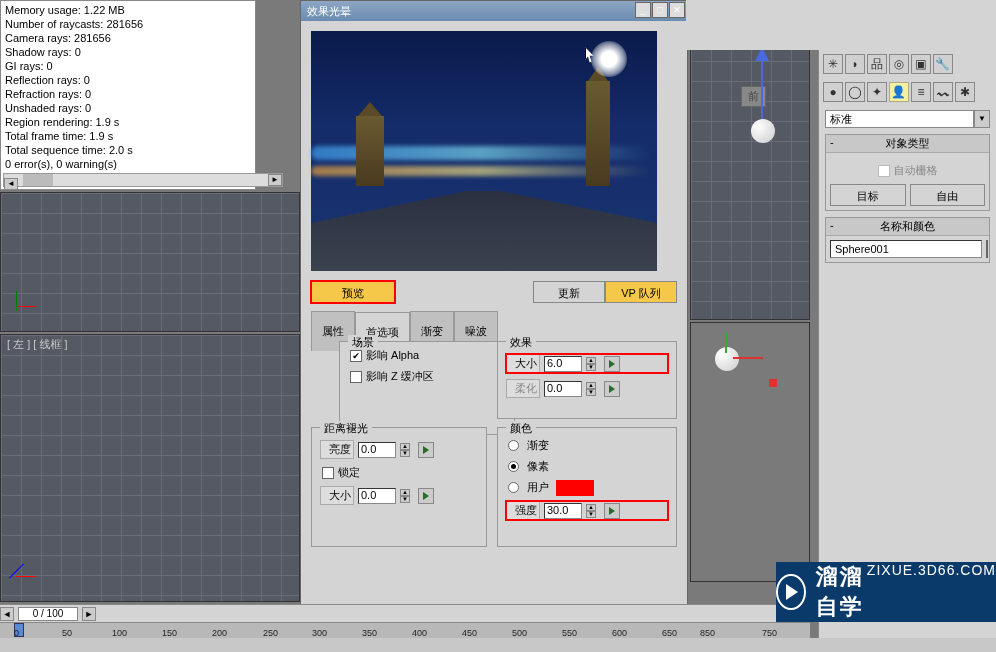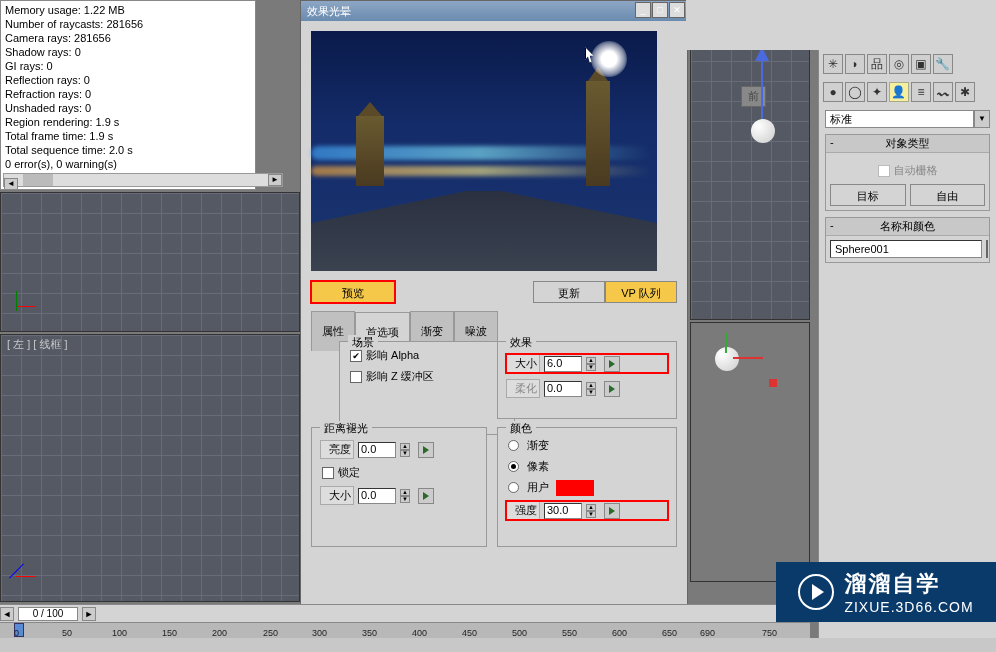--- a/index.html
+++ b/index.html
@@ -108,21 +108,21 @@
 .timeline .arrow { width: 14px; height: 14px; border: 1px solid #888; background: #ccc; text-align: center; font-size: 9px; line-height: 12px; }
 .ruler { position: absolute; left: 0; bottom: 14px; width: 810px; height: 16px; background: #b8b8b8; border-top: 1px solid #888; }
 .ruler-tick { position: absolute; bottom: 0; font-size: 9px; color: #222; }
 .ruler-marker { position: absolute; left: 14px; top: 0; width: 10px; height: 14px; background: #5a8ad4; border: 1px solid #336; }
 .bottombar { position: absolute; left: 0; bottom: 0; width: 996px; height: 14px; background: #c8c8c8; }
 
 
 .watermark { position: absolute; right: 0; bottom: 30px; width: 220px; height: 60px; background: #0a3a6a; color: #fff; display: flex; align-items: center; justify-content: center; gap: 10px; }
 .watermark .wm-logo { width: 36px; height: 36px; border: 2px solid #fff; border-radius: 50%; display: flex; align-items: center; justify-content: center; }
 .watermark .wm-logo::after { content: ""; border-left: 12px solid #fff; border-top: 8px solid transparent; border-bottom: 8px solid transparent; margin-left: 3px; }
-.watermark .wm-text { display: flex; flex-direction: column; }
+.watermark .wm-text { display: flex; flex-direction: row; }
 .watermark .wm-text .l1 { font-size: 22px; font-weight: bold; letter-spacing: 2px; }
 .watermark .wm-text .l2 { font-size: 14px; letter-spacing: 1px; }
 
 .front-label { position: absolute; background: #888; color: #444; border: 1px solid #666; padding: 2px 6px; font-size: 11px; }
 </style>
 </head>
 <body>
 
 <div class="stats-panel">
   <div>Memory usage: 1.22 MB</div>
@@ -359,21 +359,21 @@
   <span class="ruler-tick" style="left:212px">200</span>
   <span class="ruler-tick" style="left:263px">250</span>
   <span class="ruler-tick" style="left:312px">300</span>
   <span class="ruler-tick" style="left:362px">350</span>
   <span class="ruler-tick" style="left:412px">400</span>
   <span class="ruler-tick" style="left:462px">450</span>
   <span class="ruler-tick" style="left:512px">500</span>
   <span class="ruler-tick" style="left:562px">550</span>
   <span class="ruler-tick" style="left:612px">600</span>
   <span class="ruler-tick" style="left:662px">650</span>
-  <span class="ruler-tick" style="left:700px">690</span>
+  <span class="ruler-tick" style="left:700px">850</span>
   <span class="ruler-tick" style="left:762px">750</span>
 </div>
 <div class="bottombar"></div>
 
 <div class="watermark">
   <div class="wm-logo"></div>
   <div class="wm-text">
     <div class="l1">溜溜自学</div>
     <div class="l2">ZIXUE.3D66.COM</div>
   </div>

